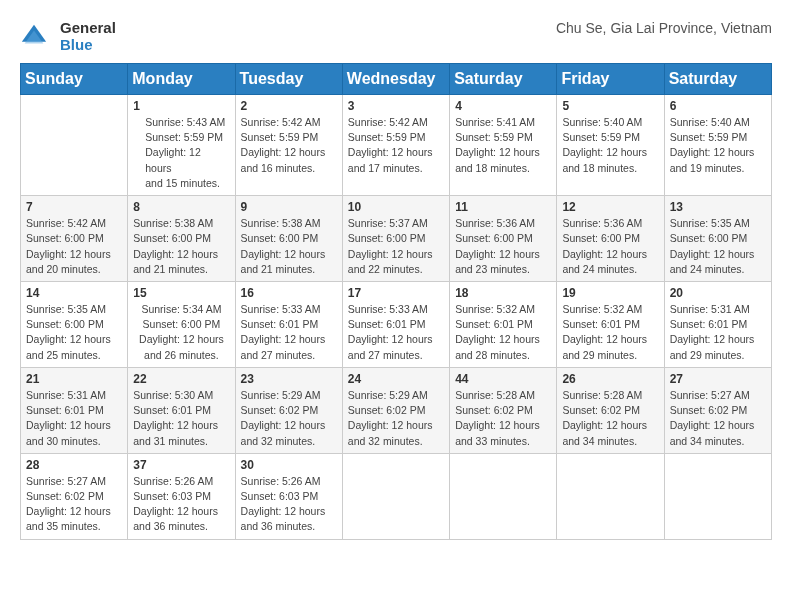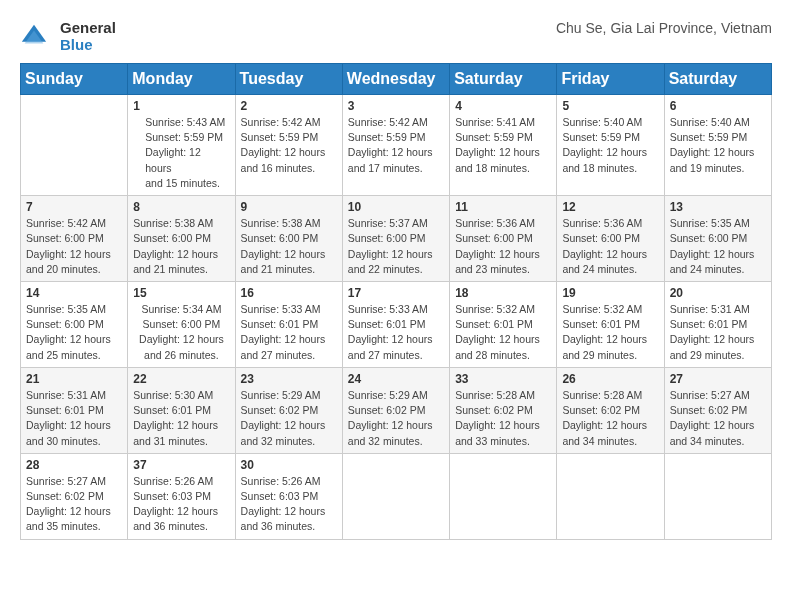--- a/index.html
+++ b/index.html
@@ -296,21 +296,21 @@
 and 32 minutes.</div>
         </td>
         <td>
           <span class="day-num">24</span>
           <div class="day-info" style="white-space: pre-line;">Sunrise: 5:29 AM
 Sunset: 6:02 PM
 Daylight: 12 hours
 and 32 minutes.</div>
         </td>
         <td>
-          <span class="day-num">33</span>
+          <span class="day-num">44</span>
           <div class="day-info" style="white-space: pre-line;">Sunrise: 5:28 AM
 Sunset: 6:02 PM
 Daylight: 12 hours
 and 33 minutes.</div>
         </td>
         <td>
           <span class="day-num">26</span>
           <div class="day-info" style="white-space: pre-line;">Sunrise: 5:28 AM
 Sunset: 6:02 PM
 Daylight: 12 hours

